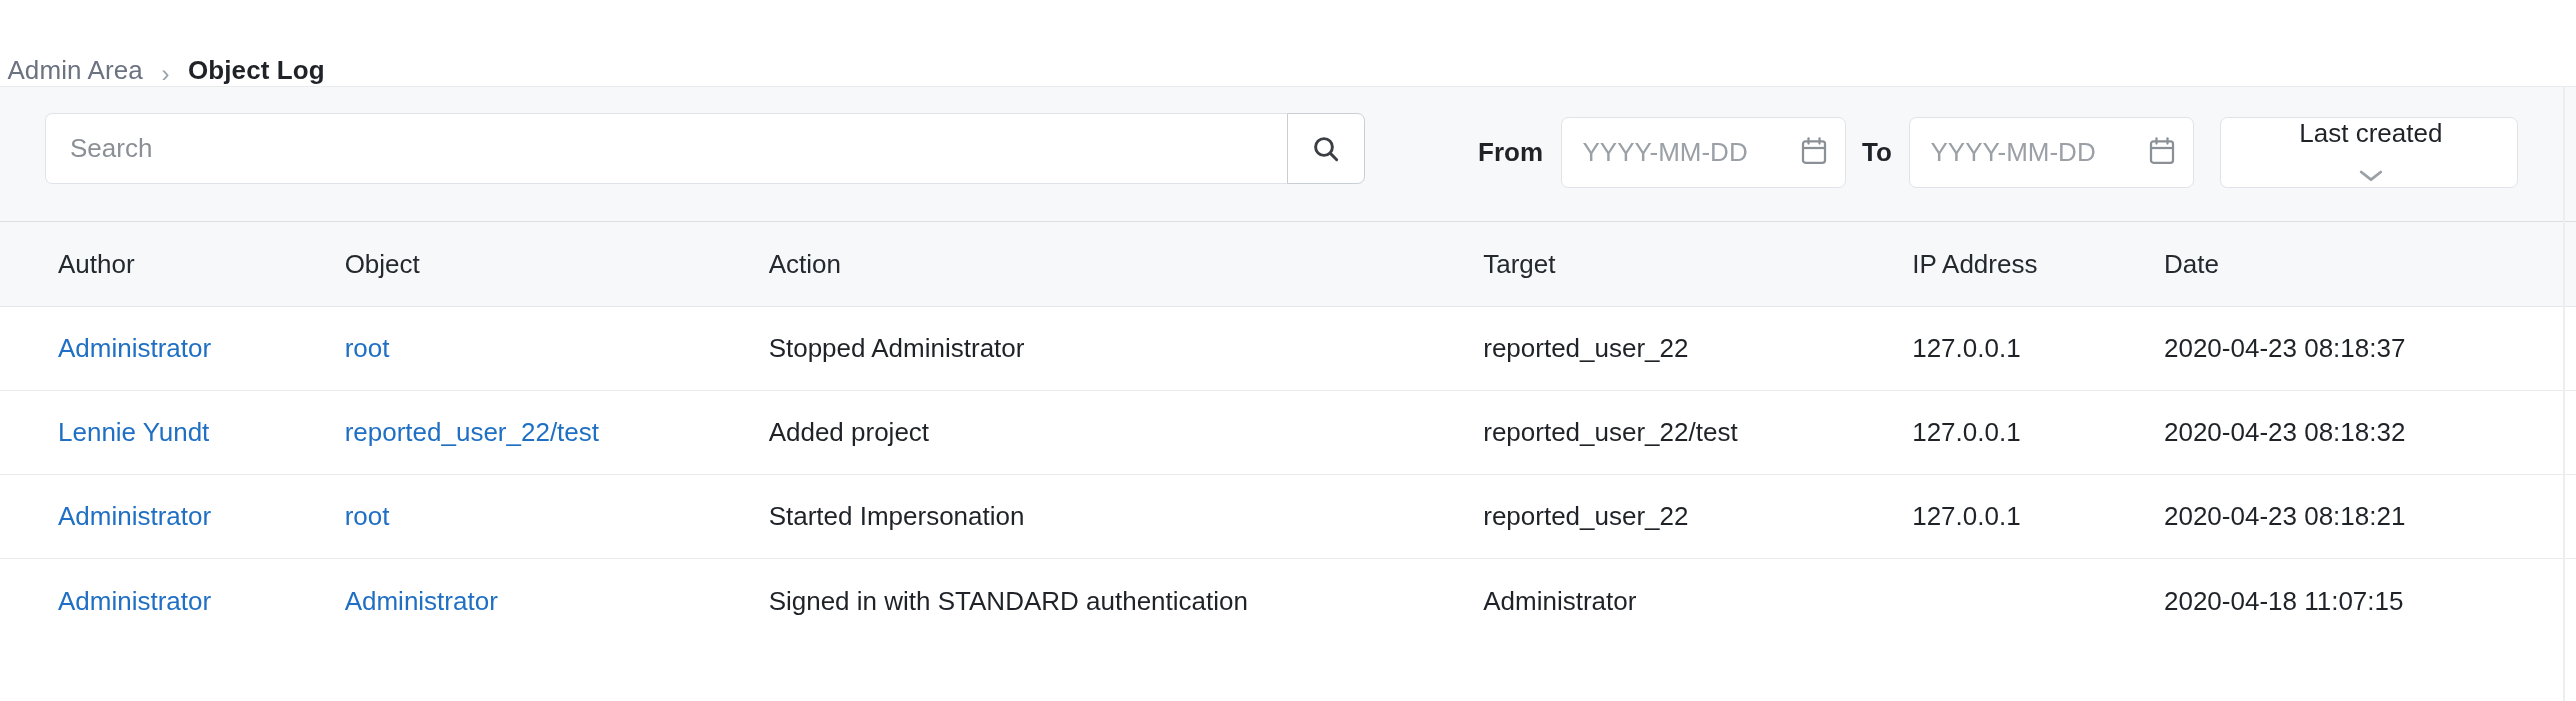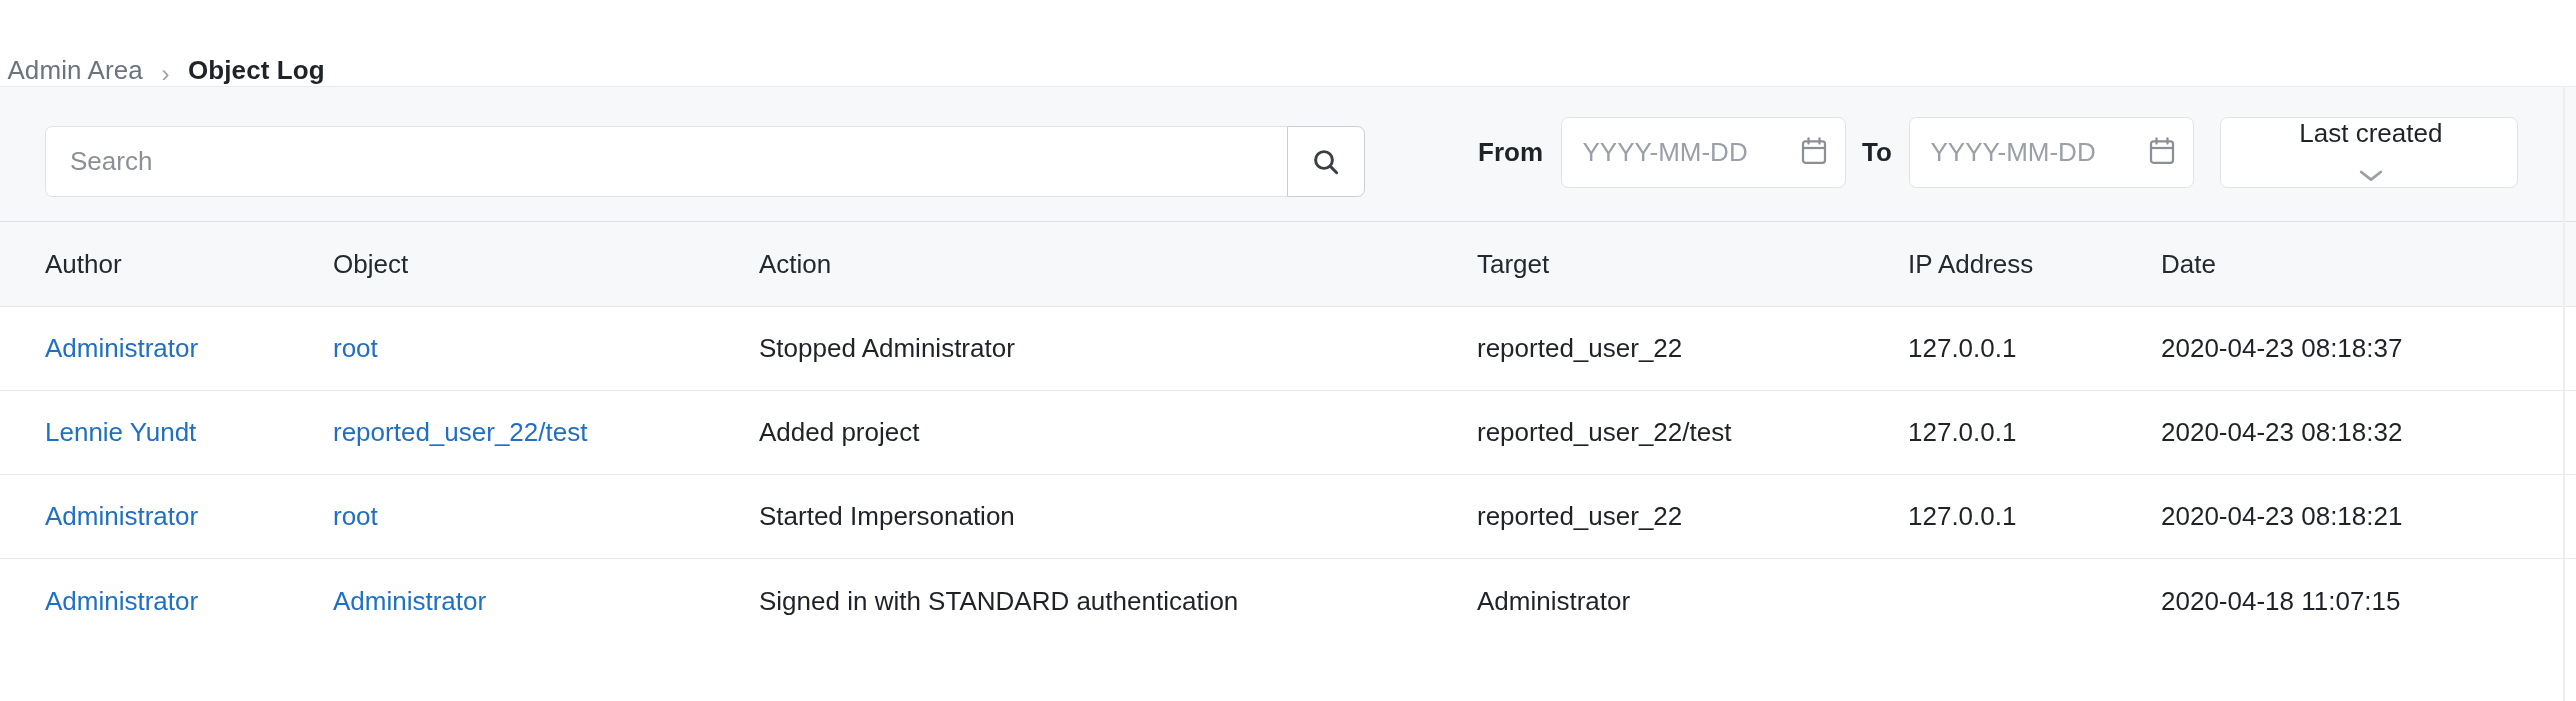--- a/index.html
+++ b/index.html
@@ -56,21 +56,21 @@
     height: 137px;
     background: #f7f8f9;
     border-top: 1.9px solid #e8eaec;
     border-bottom: 2.8px solid #dcdfe3;
     display: flex;
     align-items: center;
   }
   .search-wrap {
     position: absolute;
     left: 45px;
-    top: 39px;
+    top: 26px;
     display: flex;
     align-items: flex-start;
     height: 71px;
   }
   .search-input {
     width: 1244px;
     height: 71px;
     border: 1.9px solid #dfe3e8;
     border-right: none;
     border-radius: 7.4px 0 0 7.4px;
@@ -167,21 +167,21 @@
     background: #f7f8f9;
     height: 85px;
     border-bottom: 1.9px solid #e4e6e9;
   }
   .trow.tbody { background: #ffffff; }
   .trow.last { border-bottom: none; }
 
   .cell { font-size: 26px; color: #1f2328; white-space: nowrap; overflow: hidden; }
   .thead .cell { color: #24292f; }
 
-  .c-author { width: 333px; padding-left: 45px; }
+  .c-author { width: 333px; padding-left: 45px; margin-left: 13px; }
   .c-object { width: 426px; }
   .c-action { width: 718px; }
   .c-target { width: 431px; }
   .c-ip     { width: 253px; }
   .c-date   { width: 414px; }
 
   .link { color: #1f6fc4; text-decoration: none; cursor: pointer; }
 
   .edge-right {
     position: absolute;

